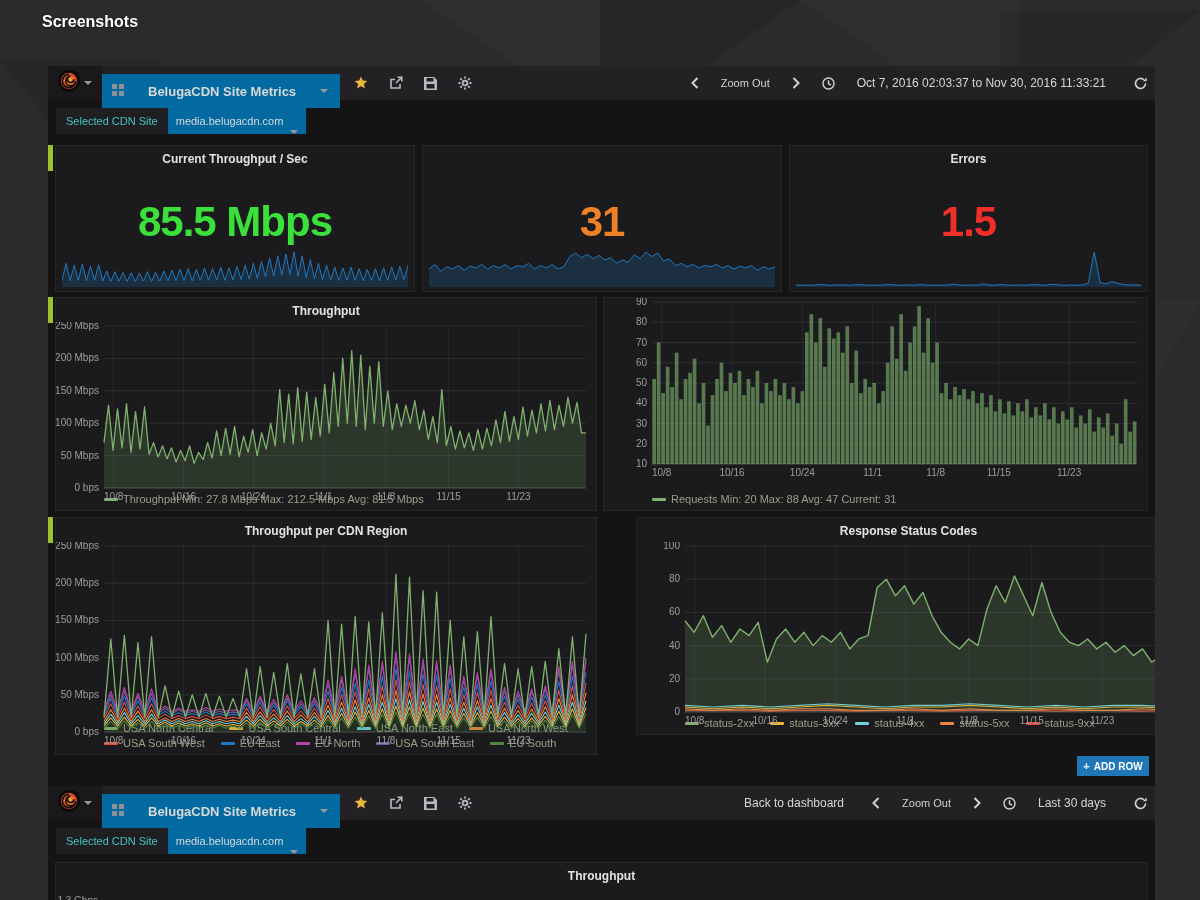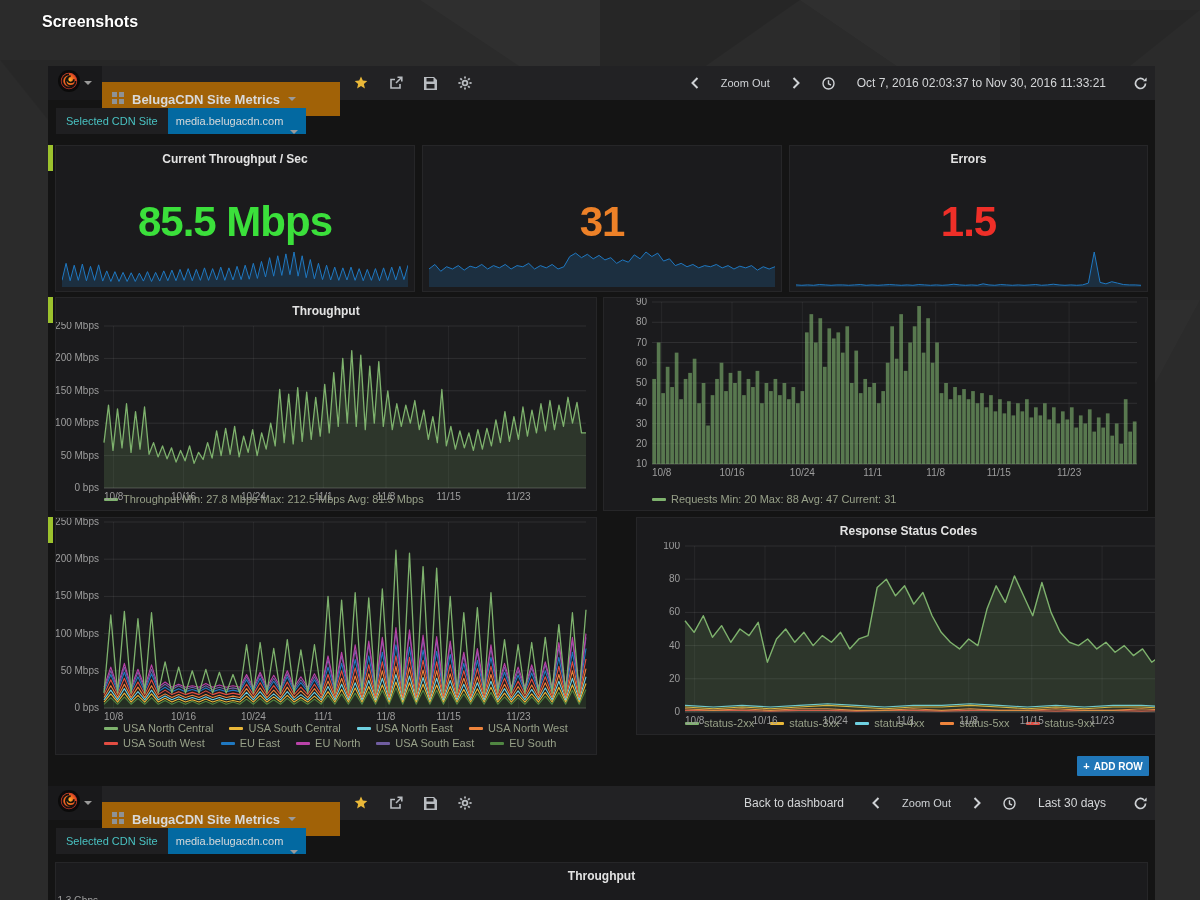--- a/index.html
+++ b/index.html
@@ -11,21 +11,21 @@
   .tri { position:absolute; width:0; height:0; border-style:solid; pointer-events:none; }
 
   .page-heading { position:absolute; left:42px; top:13px; font-size:16px; font-weight:bold; color:#ffffff; text-shadow:0 1px 2px rgba(0,0,0,.6); }
 
   .dash { position:absolute; left:48px; width:1107px; background:#141414; overflow:hidden; }
   #dash1 { top:66px; height:720px; }
   #dash2 { top:786px; height:114px; }
 
   .navbar { position:absolute; left:0; top:0; right:0; height:34px; background:#222224; }
   .logo-cell { position:absolute; left:0; top:0; width:54px; height:34px; background:#19191b; display:flex; align-items:center; justify-content:center; gap:4px; cursor:pointer; }
-  .title-cell { position:absolute; left:54px; top:16px; width:238px; height:34px; background:#a16207; display:flex; align-items:center; gap:8px; padding:0 10px; cursor:pointer; }
+  .title-cell { position:absolute; left:54px; top:8px; width:238px; height:34px; background:#0369a1; display:flex; align-items:center; gap:24px; padding:0 10px; cursor:pointer; }
   .title-cell .dash-title { font-size:13px; font-weight:bold; color:#d8d9da; white-space:nowrap; }
   .caret { width:0; height:0; border-left:4px solid transparent; border-right:4px solid transparent; border-top:4px solid #9a9a9a; }
   .iconbar { position:absolute; left:306px; top:0; height:34px; display:flex; align-items:center; gap:21px; color:#b8bcc0; }
   .iconbar .ibtn { cursor:pointer; display:flex; align-items:center; }
   .nav-right { position:absolute; right:8px; top:0; height:34px; display:flex; align-items:center; gap:22px; color:#c9cccf; }
   .nav-right .txt-sm { font-size:11px; color:#cfd2d5; cursor:pointer; }
   .nav-right .txt-md { font-size:12px; color:#d4d6d8; cursor:pointer; white-space:nowrap; }
   .chev { cursor:pointer; display:flex; align-items:center; }
 
   .submenu { position:absolute; left:8px; top:42px; height:26px; display:flex; }
@@ -389,20 +389,21 @@
         </div>
       <div class="legend">
           <span class="legend-item">
             <span class="legend-dash" style="background: rgb(126, 178, 109);"></span>
             <span class="legend-label">Requests  Min: 20  Max: 88  Avg: 47  Current: 31</span>
           </span>
         </div>
     </div>
 
     <div class="panel graph-panel" style="left:7px;top:451px;width:542px;height:238px;">
+      <div class="ptitle">Throughput per CDN Region</div>
       <div class="chart">
           <svg width="540" height="206" viewBox="0 0 540 206">
             <line x1="57.64" y1="4" x2="57.64" y2="190" stroke="rgba(255,255,255,0.06)"></line>
             <text x="57.64" y="202" text-anchor="middle" fill="#9d9d9d" font-size="10" font-family="&quot;Liberation Sans&quot;, sans-serif">10/8</text>
             <line x1="127.53" y1="4" x2="127.53" y2="190" stroke="rgba(255,255,255,0.06)"></line>
             <text x="127.53" y="202" text-anchor="middle" fill="#9d9d9d" font-size="10" font-family="&quot;Liberation Sans&quot;, sans-serif">10/16</text>
             <line x1="197.42" y1="4" x2="197.42" y2="190" stroke="rgba(255,255,255,0.06)"></line>
             <text x="197.42" y="202" text-anchor="middle" fill="#9d9d9d" font-size="10" font-family="&quot;Liberation Sans&quot;, sans-serif">10/24</text>
             <line x1="267.31" y1="4" x2="267.31" y2="190" stroke="rgba(255,255,255,0.06)"></line>
             <text x="267.31" y="202" text-anchor="middle" fill="#9d9d9d" font-size="10" font-family="&quot;Liberation Sans&quot;, sans-serif">11/1</text>

